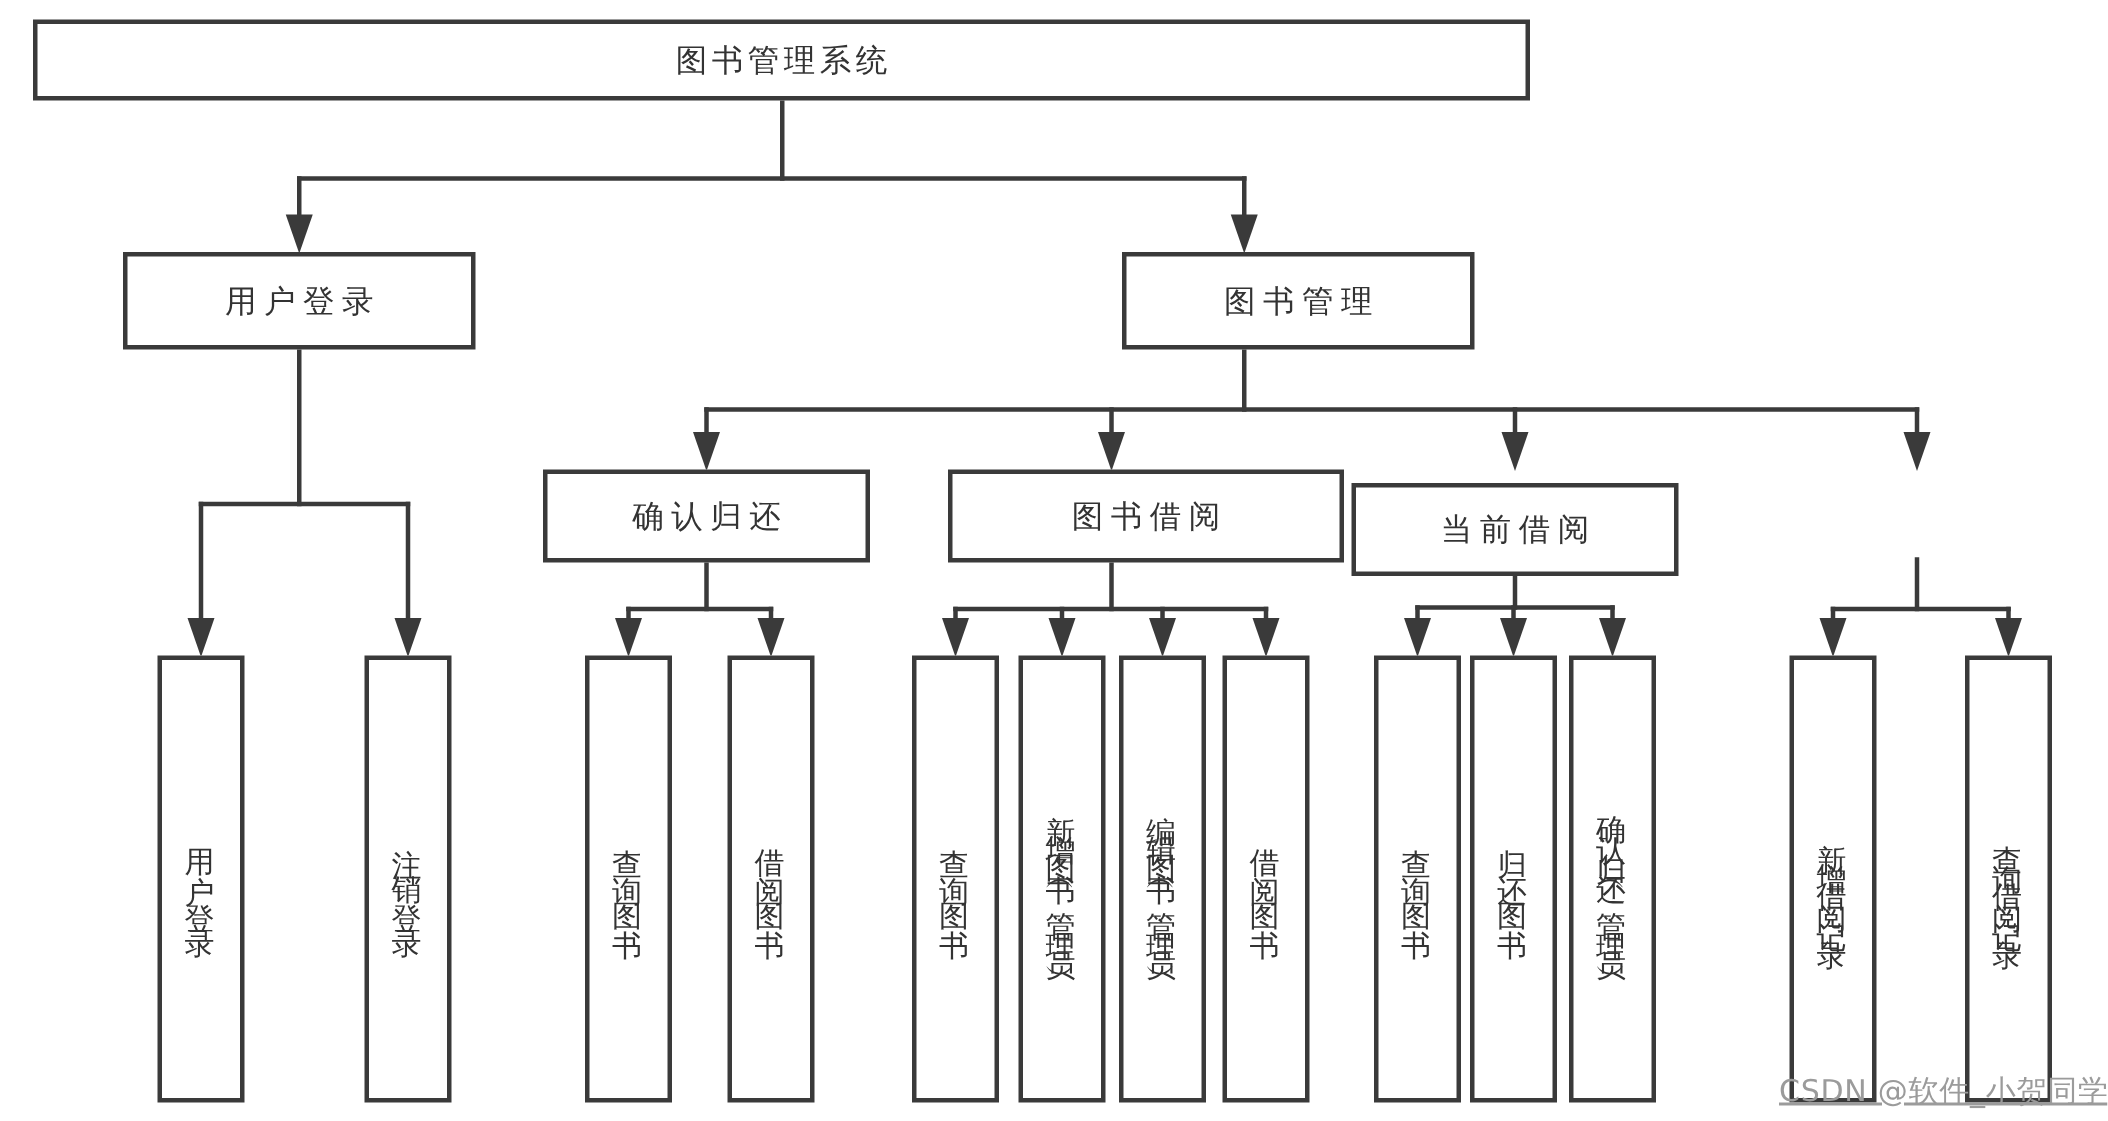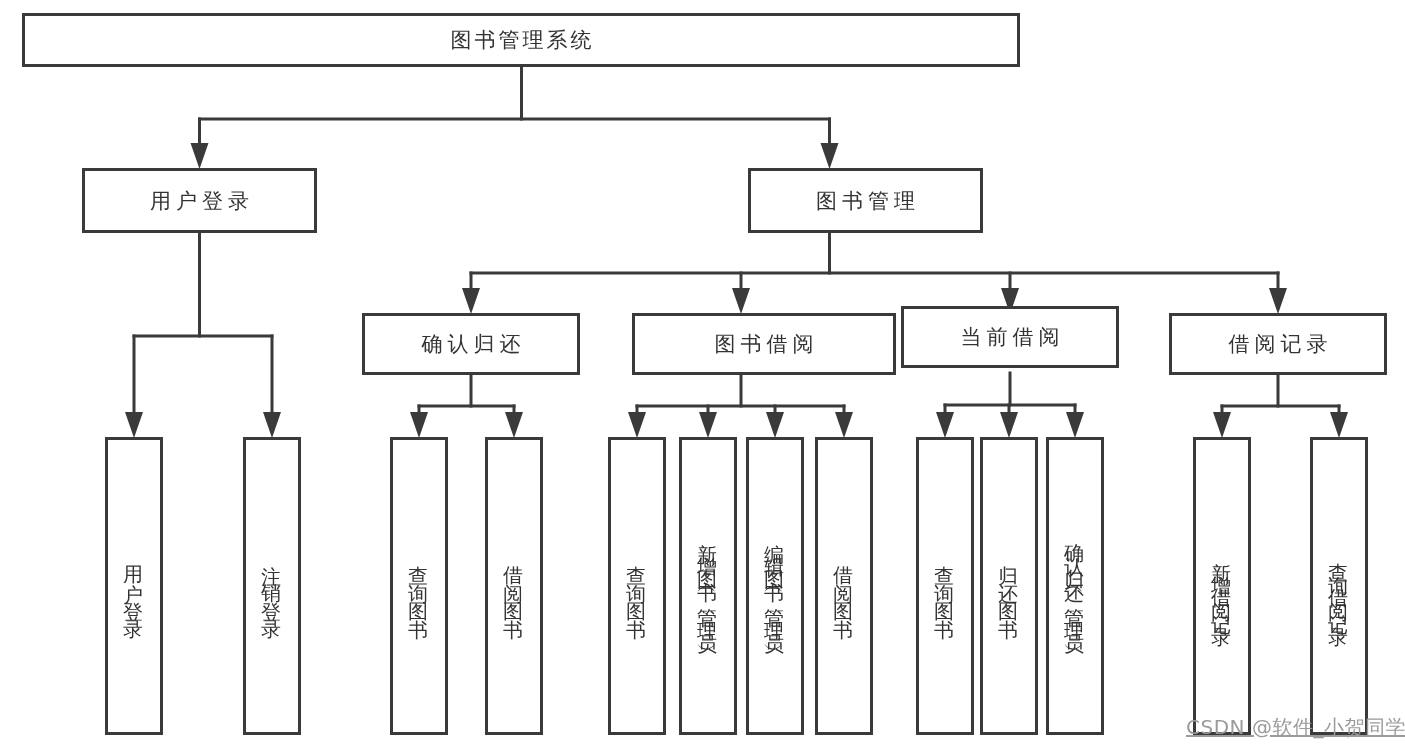--- a/index.html
+++ b/index.html
@@ -156,25 +156,22 @@
   <div class="node hnode" style="left:748px; top:168px; width:235px; height:65px;">
     <span class="label">图书管理</span>
   </div>
 
   <div class="node hnode" style="left:362px; top:313px; width:218px; height:62px;">
     <span class="label">确认归还</span>
   </div>
   <div class="node hnode" style="left:632px; top:313px; width:264px; height:62px;">
     <span class="label">图书借阅</span>
   </div>
-  <div class="node hnode" style="left:901px; top:306px; width:218px; height:62px;">
+  <div class="node hnode" style="left:901px; top:322px; width:218px; height:62px;">
     <span class="label">当前借阅</span>
-  </div>
-  <div class="node hnode" style="left:1169px; top:313px; width:218px; height:62px;">
-    <span class="label">借阅记录</span>
   </div>
 
   <div class="node vnode sp-wide" style="left:105px; top:437px; width:58px; height:298px;">
     <span class="label">用户登录</span>
   </div>
   <div class="node vnode sp-wide" style="left:243px; top:437px; width:58px; height:298px;">
     <span class="label">注销登录</span>
   </div>
 
   <div class="node vnode sp-wide" style="left:390px; top:437px; width:58px; height:298px;">

